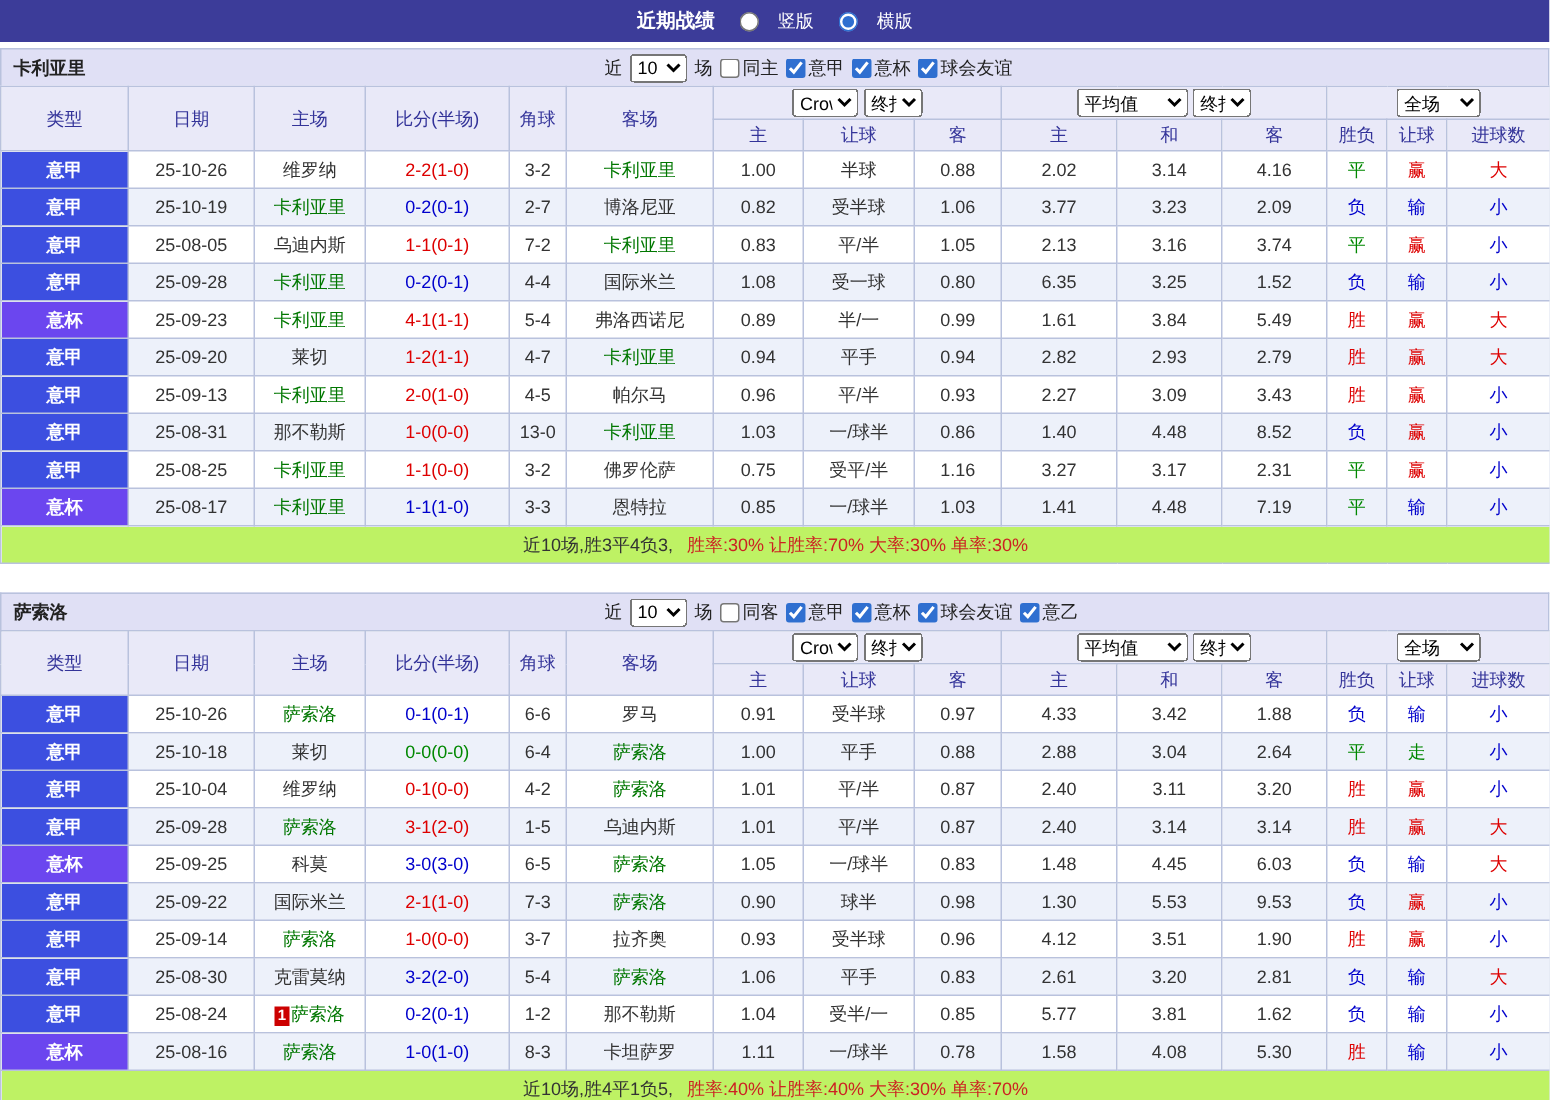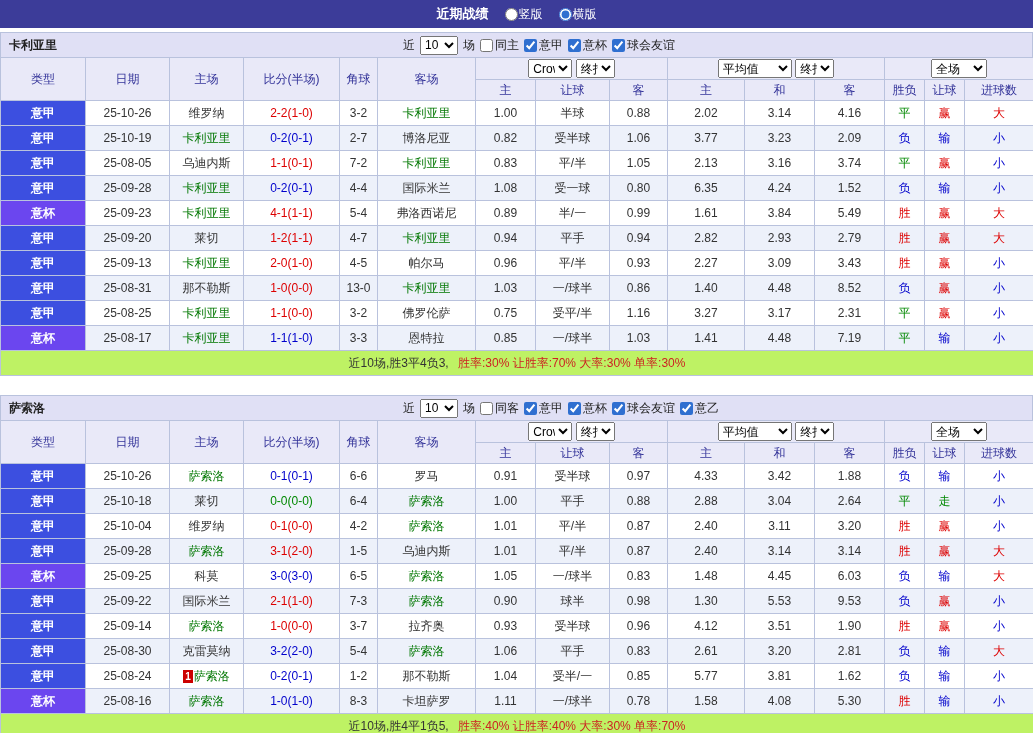--- a/index.html
+++ b/index.html
@@ -7,21 +7,21 @@
     --border:#b9c2dd; --serie-a-badge:#3c4fe0; --coppa-badge:#6b46ef;
     --win-red:#dd0000; --lose-blue:#0000cc; --draw-green:#008800;
     --team-green:#007700; --stat-red:#cc2222; --header-text:#333399;
   }
   *{box-sizing:border-box;margin:0;padding:0}
   body{width:1033px;background:#fff;color:#333;
        font-family:"Liberation Sans","DejaVu Sans",sans-serif;font-size:12px}
   .topbar{height:28px;background:var(--topbar-bg);display:flex;align-items:center;
           justify-content:center;gap:16px;color:#fff}
   .topbar .title{font-weight:bold;font-size:13px}
-  .topbar label{display:inline-flex;align-items:center;gap:1px;cursor:pointer}
+  .topbar label{display:inline-flex;align-items:center;gap:13px;cursor:pointer}
   input[type=radio],input[type=checkbox]{accent-color:#2f6fd0;width:13px;height:13px}
   .section{margin-top:4px}
   .section.second{margin-top:19px}
   .teambar{height:25px;background:var(--bar-bg);border:1px solid var(--border);
            border-bottom:none;display:flex;align-items:center;padding-left:8px;position:relative}
   .teambar .tname{font-weight:bold;color:#222}
   .controls{position:absolute;left:402px;display:flex;align-items:center;gap:5px;color:#222}
   .controls label{display:inline-flex;align-items:center;gap:2px;cursor:pointer}
   table{border-collapse:collapse;table-layout:fixed;width:1033px}
   th,td{border:1px solid var(--border);text-align:center;overflow:hidden;white-space:nowrap}
@@ -192,21 +192,21 @@
           <td class="badge a">意甲</td>
           <td>25-09-28</td>
           <td><span class="self">卡利亚里</span></td>
           <td class="cb">0-2(0-1)</td>
           <td>4-4</td>
           <td><span>国际米兰</span></td>
           <td>1.08</td>
           <td>受一球</td>
           <td>0.80</td>
           <td>6.35</td>
-          <td>4.24</td>
+          <td>3.25</td>
           <td>1.52</td>
           <td class="cb">负</td>
           <td class="cb">输</td>
           <td class="cb">小</td>
         </tr>
         <tr>
           <td class="badge c">意杯</td>
           <td>25-09-23</td>
           <td><span class="self">卡利亚里</span></td>
           <td class="cr">4-1(1-1)</td>

